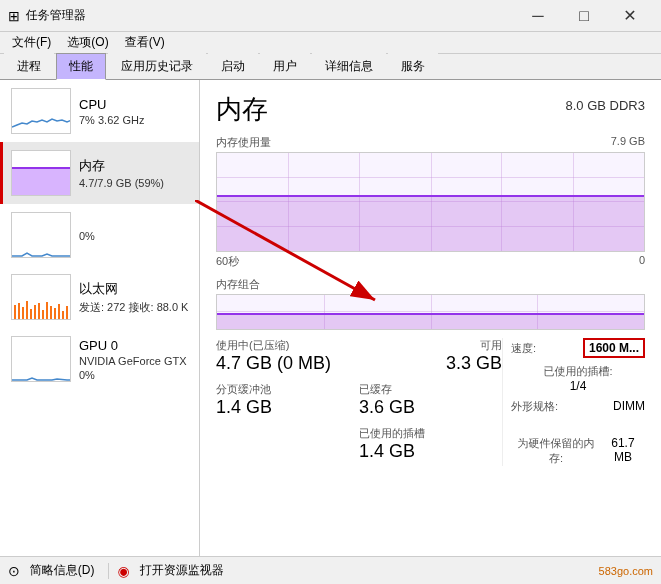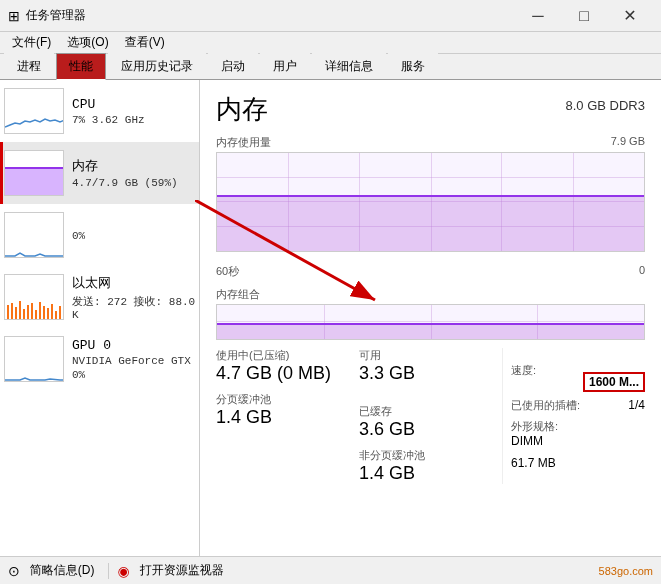--- a/index.html
+++ b/index.html
@@ -37,43 +37,42 @@
       align-items: flex-end;
       padding: 0 4px;
       border-bottom: 1px solid #999;
     }
     .tab {
       padding: 4px 12px; cursor: pointer; font-size: 12px;
       border: 1px solid transparent; border-bottom: none;
       margin-right: 2px; background: #f0f0f0;
     }
     .tab.active {
-      background: #b91c1c; border: 1px solid #999; border-bottom: 1px solid white;
+      background: #c4b5fd; border: 1px solid #999; border-bottom: 1px solid white;
       position: relative; bottom: -1px;
     }
 
     .main-content {
       display: flex;
       height: calc(584px - 32px - 22px - 26px - 28px);
       background: white;
     }
 
     .sidebar {
       width: 200px;
       border-right: 1px solid #ccc;
       background: white;
     }
     .sidebar-item {
       display: flex;
       align-items: center;
-      padding: 6px 1px;
+      padding: 6px 8px;
       cursor: pointer;
       border-left: 3px solid transparent;
       height: 62px;
-      font-family: Liberation Mono, monospace;
     }
     .sidebar-item.active { background: #e8e8e8; border-left: 3px solid #d40000; }
     .sidebar-chart {
       width: 60px; height: 46px; border: 1px solid #ccc;
       background: white; margin-right: 8px; flex-shrink: 0; position: relative; overflow: hidden;
     }
     .sidebar-info { flex: 1; }
     .sidebar-label { font-size: 13px; font-weight: normal; }
     .sidebar-value { font-size: 11px; color: #333; margin-top: 2px; }
 
@@ -119,21 +118,21 @@
       background: rgba(180,100,220,0.3);
       height: 55%;
     }
     .main-chart-line {
       position: absolute;
       bottom: 55%; left: 0; right: 0; height: 2px;
       background: #9333ea;
     }
     .chart-time-row {
       display: flex; justify-content: space-between;
-      font-size: 11px; color: #555; margin-top: 12px; margin-bottom: 8px;
+      font-size: 11px; color: #555; margin-top: 2px; margin-bottom: 8px;
     }
 
     .combo-section { margin-bottom: 8px; }
     .combo-label { font-size: 11px; color: #555; margin-bottom: 2px; }
     .combo-chart {
       width: 100%; height: 36px;
       border: 1px solid #ccc;
       background: #f9f4ff;
       position: relative; overflow: hidden;
     }
@@ -328,49 +327,50 @@
           <div class="stat-label">使用中(已压缩)</div>
           <div style="font-size:18px; font-weight:300;">4.7 GB (0 MB)</div>
         </div>
         <div>
           <div class="stat-label">分页缓冲池</div>
           <div style="font-size:18px; font-weight:300;">1.4 GB</div>
         </div>
       </div>
 
       <div>
-        <div style="margin-bottom:20px;">
+        <div style="margin-bottom:8px;text-align:right;">
           <div class="stat-label">可用</div>
           <div style="font-size:18px; font-weight:300;">3.3 GB</div>
         </div>
         <div style="margin-bottom:8px;">
           <div class="stat-label">已缓存</div>
           <div style="font-size:18px; font-weight:300;">3.6 GB</div>
         </div>
         <div>
-          <div class="stat-label">非分页缓冲池</div>
+          <div class="stat-label">已使用的插槽</div>
           <div style="font-size:18px; font-weight:300;">1.4 GB</div>
         </div>
       </div>
 
-      <div style="border-left:1px solid #eee; padding-left:8px;">
+      <div style="border-left:1px solid #eee; padding-left:8px;text-align:center;">
 
         <div style="margin-bottom:6px; display:flex; justify-content:space-between; align-items:center;">
           <span class="stat-label">速度:</span>
-          <span style="border:2px solid #cc0000; padding:1px 4px; font-weight:bold; font-size:12px;margin-top:24px;">1600 M...</span>
-        </div>
-        <div style="margin-bottom:6px; display:flex; justify-content:space-between;">
+          <span style="border:2px solid #cc0000; padding:1px 4px; font-weight:bold; font-size:12px;">1600 M...</span>
+        </div>
+        <div style="margin-bottom:6px; display:flex; justify-content:space-between;flex-direction:column;">
           <span class="stat-label">已使用的插槽:</span>
           <span>1/4</span>
         </div>
-        <div style="margin-bottom:8px; display:flex; justify-content:space-between;flex-direction:column;">
+        <div style="margin-bottom:22px; display:flex; justify-content:space-between;">
           <span class="stat-label">外形规格:</span>
           <span>DIMM</span>
         </div>
         <div style="display:flex; justify-content:space-between;">
+          <span class="stat-label">为硬件保留的内存:</span>
           <span>61.7 MB</span>
         </div>
       </div>
 
     </div>
 
     <svg style="position:absolute; left:195px; top:200px; pointer-events:none; z-index:10;" width="240" height="140">
 
       <line x1="0" y1="0" x2="180" y2="100" stroke="#cc0000" stroke-width="3" marker-end="url(#arrowhead)"></line>
       <defs>

